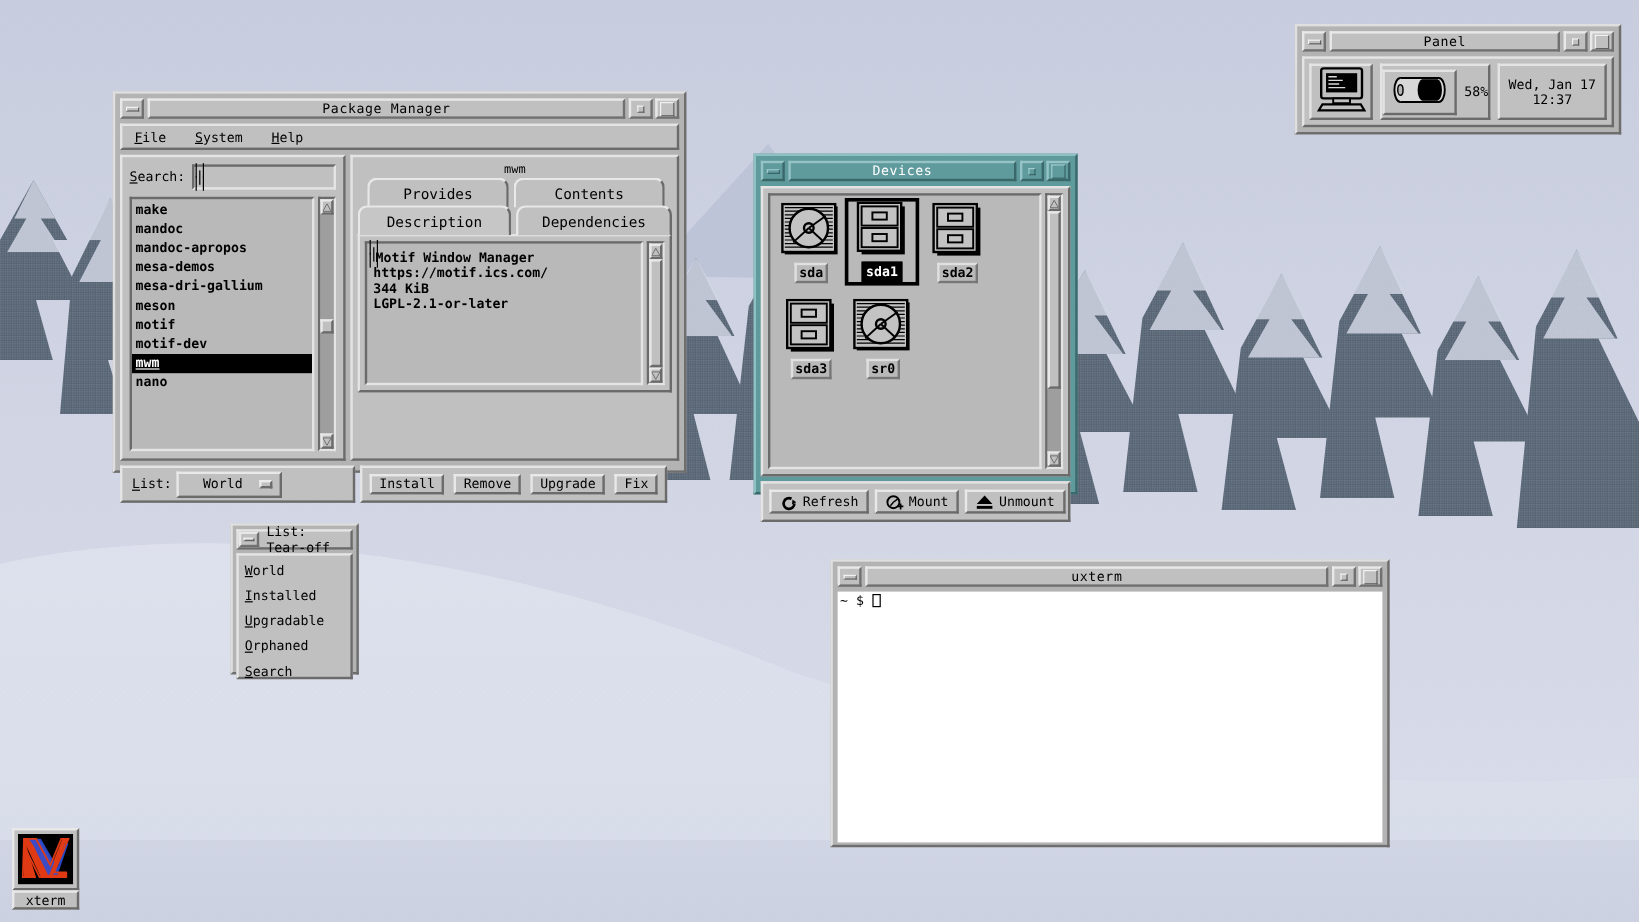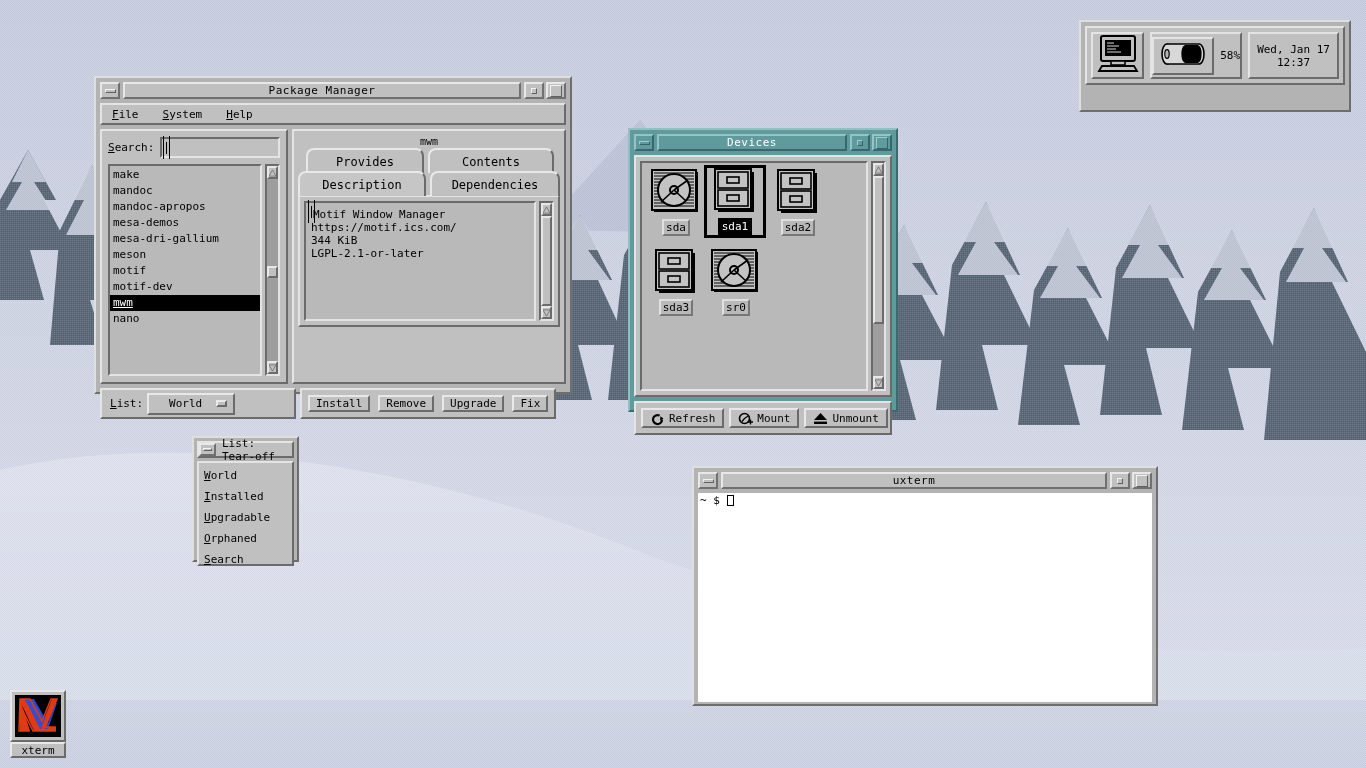--- a/index.html
+++ b/index.html
@@ -47,21 +47,21 @@
                 border-right-color:#376567; border-bottom-color:#376567; }
   .tb-max { width:12px; height:12px; background:#c0c0c0;
             border-top:1px solid #f2f2f2; border-left:1px solid #f2f2f2;
             border-right:1px solid #606060; border-bottom:1px solid #606060; }
   .tb-max.teal { background:#5f9a9c; border-top-color:#9fcbcd; border-left-color:#9fcbcd;
                  border-right-color:#376567; border-bottom-color:#376567; }
 
   .out { border-top:2px solid #e4e4e4; border-left:2px solid #e4e4e4;
          border-right:2px solid #6b6b6b; border-bottom:2px solid #6b6b6b; }
   .in  { border-top:2px solid #6b6b6b; border-left:2px solid #6b6b6b;
-         border-right:2px solid #e4e4e4; border-bottom:2px solid #e4e4e4; }
+         border-right:2px solid #e4e4e4; border-bottom:2px solid #e4e4e4;font-weight:bold; }
   .panelbg { background:#c0c0c0; }
 
   .btn { background:#c0c0c0; padding:2px 6px; font-size:11px; display:inline-flex;
          align-items:center; justify-content:center; cursor:default;
          border-top:2px solid #e8e8e8; border-left:2px solid #e8e8e8;
          border-right:2px solid #6b6b6b; border-bottom:2px solid #6b6b6b; }
   .ul { text-decoration:underline; }
 
   
   #pkgmgr { left:94px; top:76px; width:478px; height:318px; }
@@ -491,20 +491,32 @@
             <path d="M7.5 1 L14 8 L1 8 Z" fill="#000"></path>
             <rect x="1" y="9.6" width="13" height="2.4" fill="#000"></rect>
           </svg>
       </span>
       <span>Unmount</span>
     </div>
   </div>
 </div>
 
 <div class="mwin" id="panel">
+  <div class="titlebar">
+    <div class="tb-btn">
+        <div class="tb-min"></div>
+      </div>
+    <div class="tb-title">Panel</div>
+    <div class="tb-btn">
+        <div class="tb-sq"></div>
+      </div>
+    <div class="tb-btn" style="margin-left:2px">
+        <div class="tb-max"></div>
+      </div>
+  </div>
 
   <div class="out panelbg" id="panel-body">
     <div class="out pslot" style="width:55px">
       <span>
         <svg width="42" height="40" viewBox="0 0 42 40">
           <rect x="4" y="2" width="34" height="25" rx="2" fill="#c0c0c0" stroke="#000" stroke-width="2"></rect>
           <rect x="8" y="6" width="26" height="16" fill="#000"></rect>
           <g stroke="#d9d9d9" stroke-width="1.2">
             <path d="M10 9 h7 M10 12 h12 M10 15 h9 M10 18 h14"></path>
           </g>

